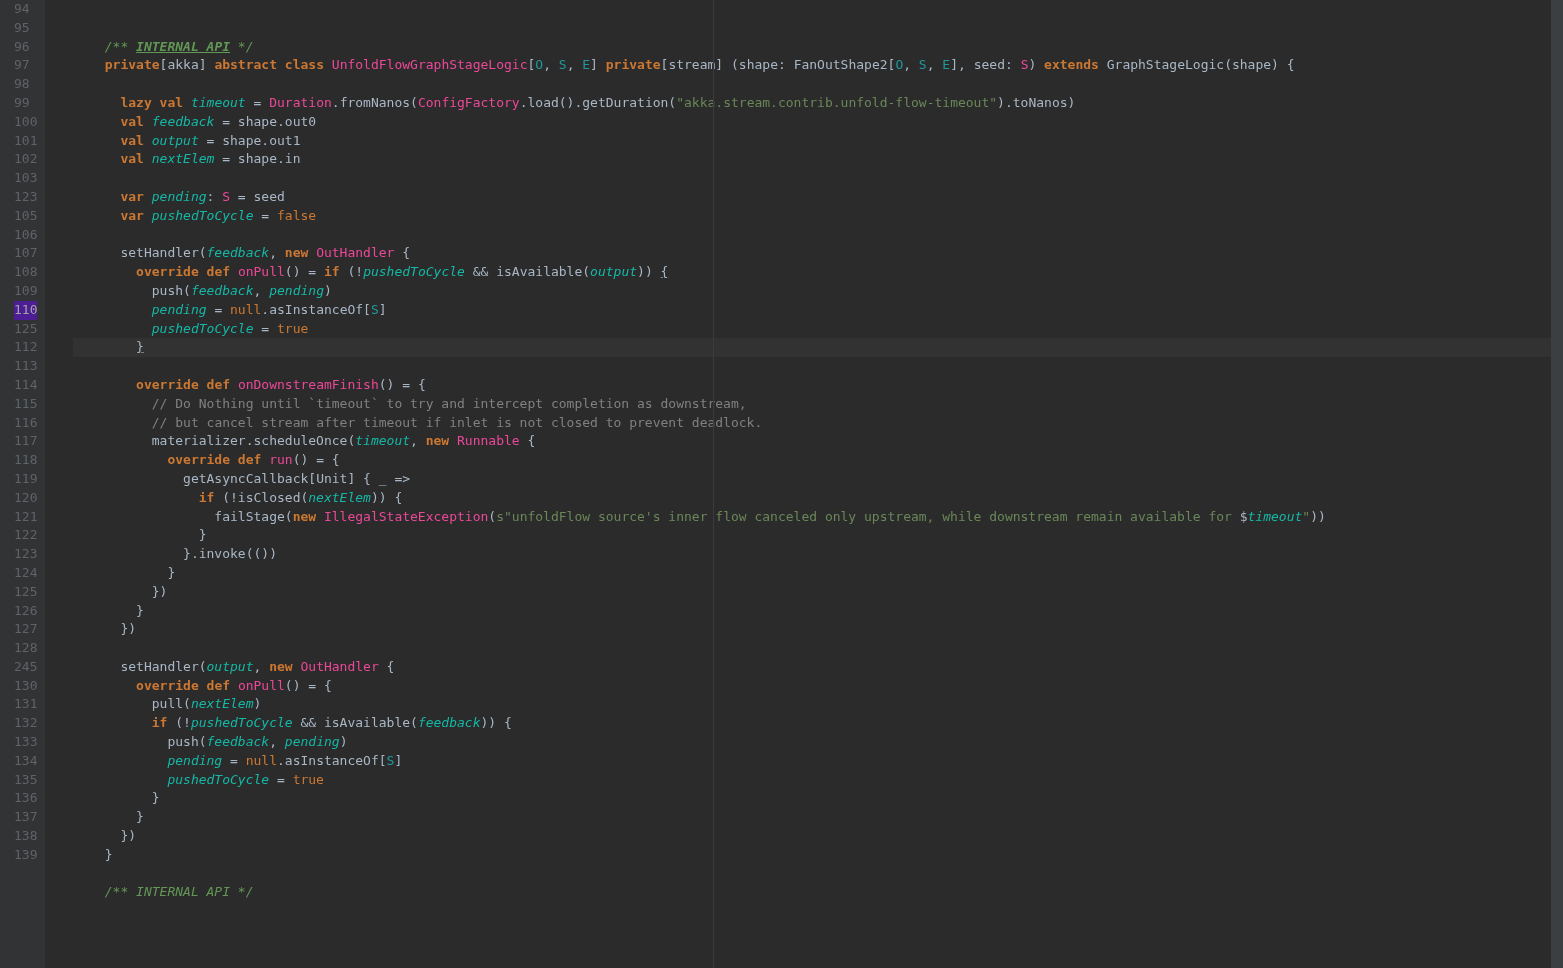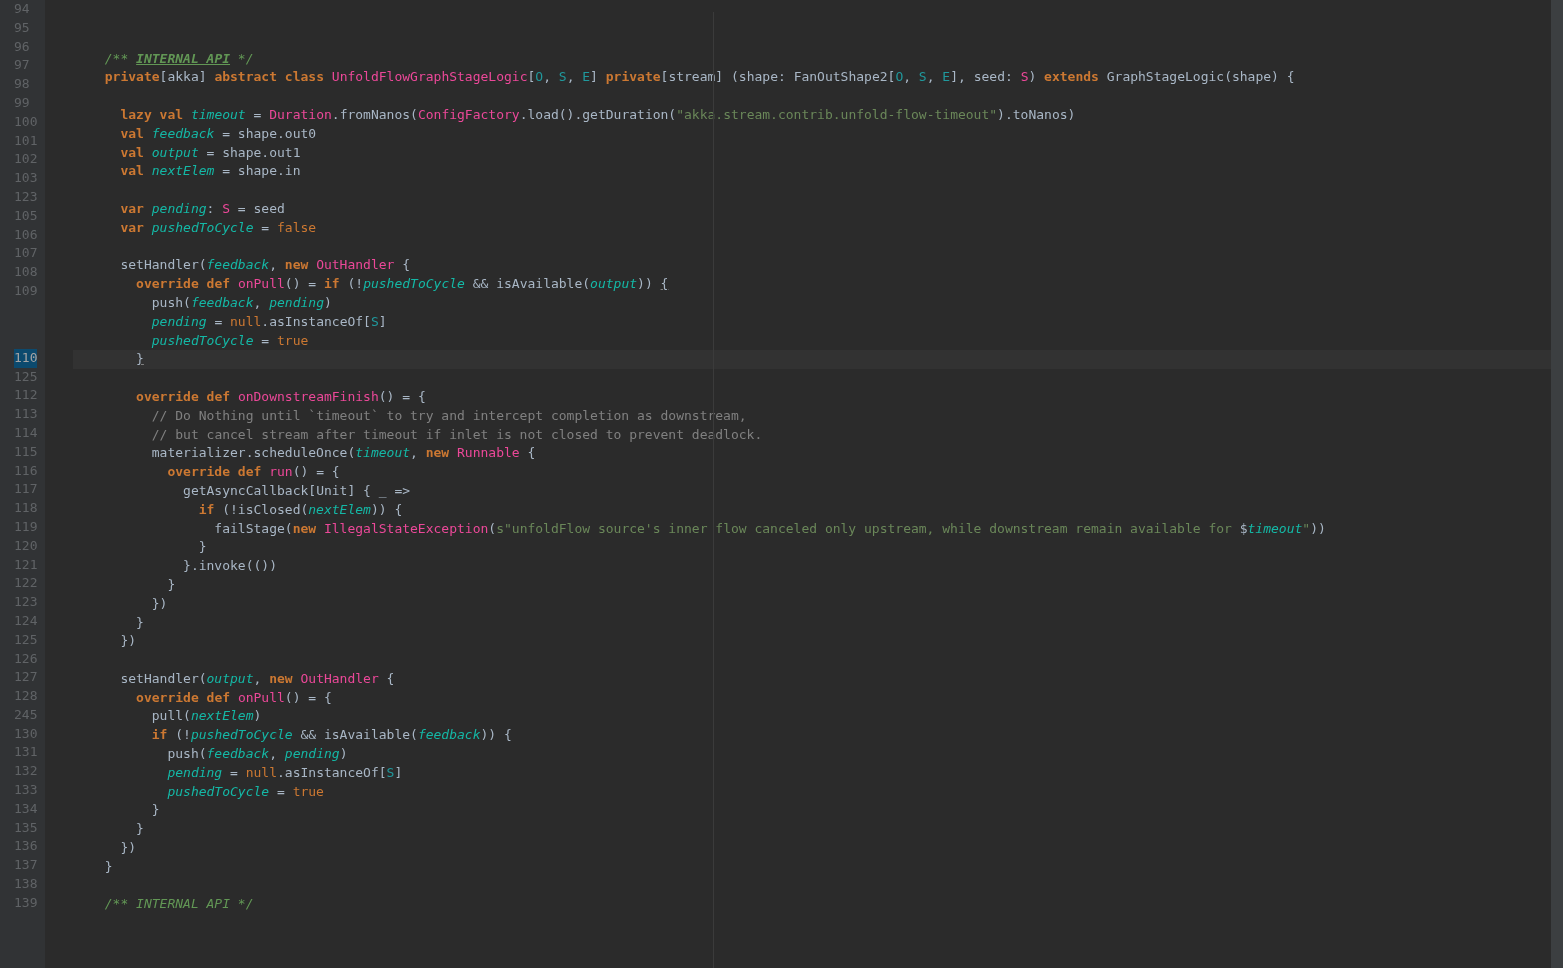--- a/index.html
+++ b/index.html
@@ -25,30 +25,28 @@
       padding: 0 8px 0 14px;
       text-align: left;
       color: #606366;
       user-select: none;
       min-width: 44px;
     }
     .gutter-line {
       height: 18.8px;
     }
     .gutter-line.highlighted {
-      background: #0c4a6e;
+      background: #4c1d95;
       color: #a4a3a3;
-      margin-top: 48px;
     }
     .code {
       flex: 1;
       padding: 0 0 0 28px;
       white-space: pre;
       position: relative;
-      margin-top: 12px;
     }
     .code-line {
       height: 18.8px;
     }
     .code-line.highlighted {
       background: #323232;
     }
     .margin-line {
       position: absolute;
       left: 668px;

